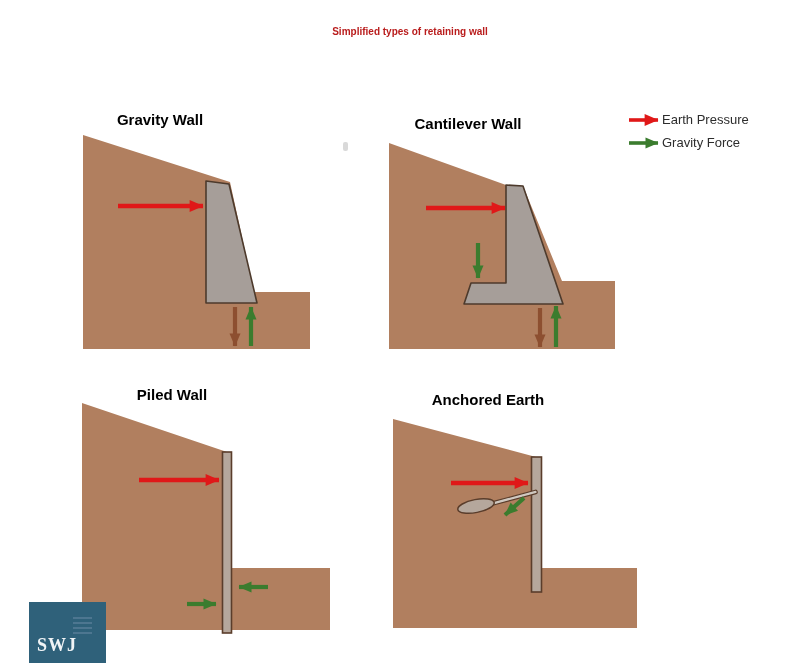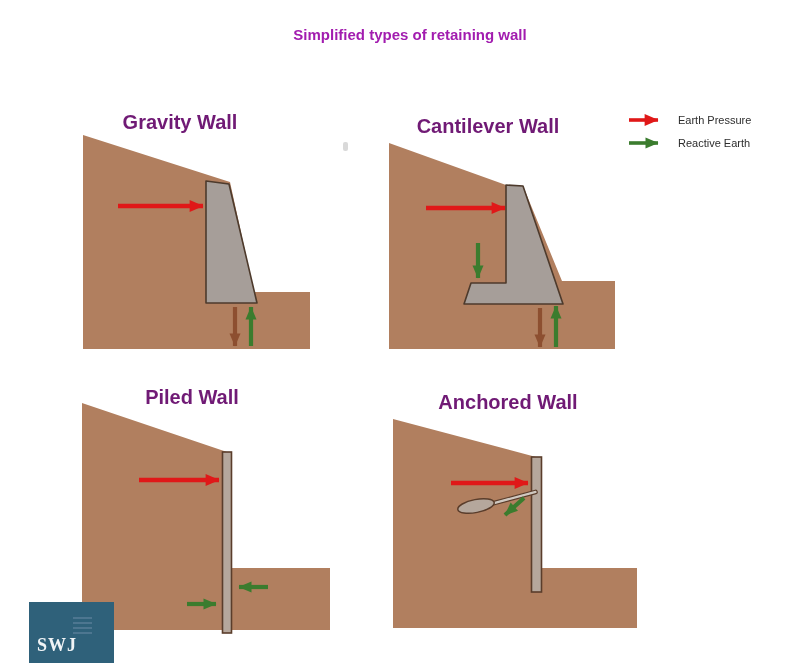--- a/index.html
+++ b/index.html
@@ -2,51 +2,51 @@
 <html style="--soil: #b17f5f; --wall: #a69e99; --wall-outline: #4d3a2c; --pile: #b5a79c; --pile-outline: #5a3d2b; --earth-pressure: #e01818; --reactive-force: #3b7c2e; --gravity-pressure: #8d4f30; --logo-bg: #2f617a; --logo-text: #f0f4f6;"><head>
 <meta charset="utf-8">
 <style>
   html,body{margin:0;padding:0;background:#ffffff;}
   body{width:800px;height:671px;position:relative;overflow:hidden;
        font-family:"Liberation Sans", sans-serif;}
   .stage{position:absolute;inset:0;}
   svg.canvas{position:absolute;left:0;top:0;}
 
   .main-title{position:absolute;left:410px;top:26px;transform:translateX(-50%);
-    font-size:15px;font-weight:bold;color:#a21caf;white-space:nowrap;}
+    font-size:10px;font-weight:bold;color:#b91c1c;white-space:nowrap;}
   .panel-title{position:absolute;transform:translateX(-50%);
-    font-size:20px;font-weight:bold;color:#701a75;white-space:nowrap;margin-left:20px;}
+    font-size:15px;font-weight:bold;color:#000000;white-space:nowrap;}
   #t-gravity{left:160px;top:111px;}
   #t-cantilever{left:468px;top:115px;text-align:center;}
   #t-piled{left:172px;top:386px;}
   #t-anchored{left:488px;top:391px;}
 
   .smudge{position:absolute;left:343px;top:142px;width:5px;height:9px;
     background:#c9c9c9;border-radius:2px;opacity:.7;}
 
   
   .legend{position:absolute;left:628px;top:110px;}
   .legend-row{display:flex;align-items:center;height:19px;margin-bottom:4px;}
-  .legend-label{font-size:11px;color:#2d2d2d;margin-left:16px;white-space:nowrap;}
+  .legend-label{font-size:13px;color:#2d2d2d;margin-left:0;white-space:nowrap;}
 
   
   .soil{fill:var(--soil);stroke:none;}
   .wall{fill:var(--wall);stroke:var(--wall-outline);stroke-width:1.6;stroke-linejoin:round;}
   .pile{fill:var(--pile);stroke:var(--pile-outline);stroke-width:1.6;}
   .rod{fill:#cfc8c0;stroke:var(--pile-outline);stroke-width:1.2;}
   .anchor{fill:var(--pile);stroke:var(--pile-outline);stroke-width:1.5;}
   .arr-red{stroke:var(--earth-pressure);stroke-width:4.5;fill:none;}
   .arr-green{stroke:var(--reactive-force);stroke-width:4.2;fill:none;}
   .arr-brown{stroke:var(--gravity-pressure);stroke-width:4.2;fill:none;}
   .head-red{fill:var(--earth-pressure);}
   .head-green{fill:var(--reactive-force);}
   .head-brown{fill:var(--gravity-pressure);}
 
   
-  .logo{position:absolute;left:29px;top:602px;width:85px;height:61px;
+  .logo{position:absolute;left:29px;top:602px;width:77px;height:61px;
     background:var(--logo-bg);}
   .logo-text{position:absolute;left:8px;bottom:7px;color:var(--logo-text);
     font-family:"Liberation Serif", serif;font-size:18px;font-weight:600;
     letter-spacing:1px;}
   .logo-lines{position:absolute;left:44px;top:15px;}
   .logo-lines div{width:19px;height:2px;background:#4d7690;margin-bottom:3px;}
 </style>
 </head>
 <body>
 
@@ -101,36 +101,36 @@
       </g>
       <line class="arr-red" x1="451" y1="483" x2="528" y2="483" marker-end="url(#mh-red)"></line>
       <line class="arr-green" x1="524" y1="498" x2="505" y2="515" marker-end="url(#mh-green)"></line>
     </g>
   </svg>
 
   <div class="main-title">Simplified types of retaining wall</div>
   <div class="panel-title" id="t-gravity">Gravity Wall</div>
   <div class="panel-title" id="t-cantilever">Cantilever Wall</div>
   <div class="panel-title" id="t-piled">Piled Wall</div>
-  <div class="panel-title" id="t-anchored">Anchored Wall</div>
+  <div class="panel-title" id="t-anchored">Anchored Earth</div>
 
   <div class="smudge"></div>
 
   <div class="legend">
     <div class="legend-row">
       <svg width="34" height="12">
         <line class="arr-red" x1="1" y1="6" x2="30" y2="6" marker-end="url(#mh-red)" style="stroke-width:3.6"></line>
       </svg>
       <span class="legend-label">Earth Pressure</span>
     </div>
     <div class="legend-row">
       <svg width="34" height="12">
         <line class="arr-green" x1="1" y1="6" x2="30" y2="6" marker-end="url(#mh-green)" style="stroke-width:3.6"></line>
       </svg>
-      <span class="legend-label">Reactive Earth</span>
+      <span class="legend-label">Gravity Force</span>
     </div>
   </div>
 
   <div class="logo">
     <div class="logo-lines">
       <div></div>
         <div></div>
         <div></div>
         <div></div>
     </div>

